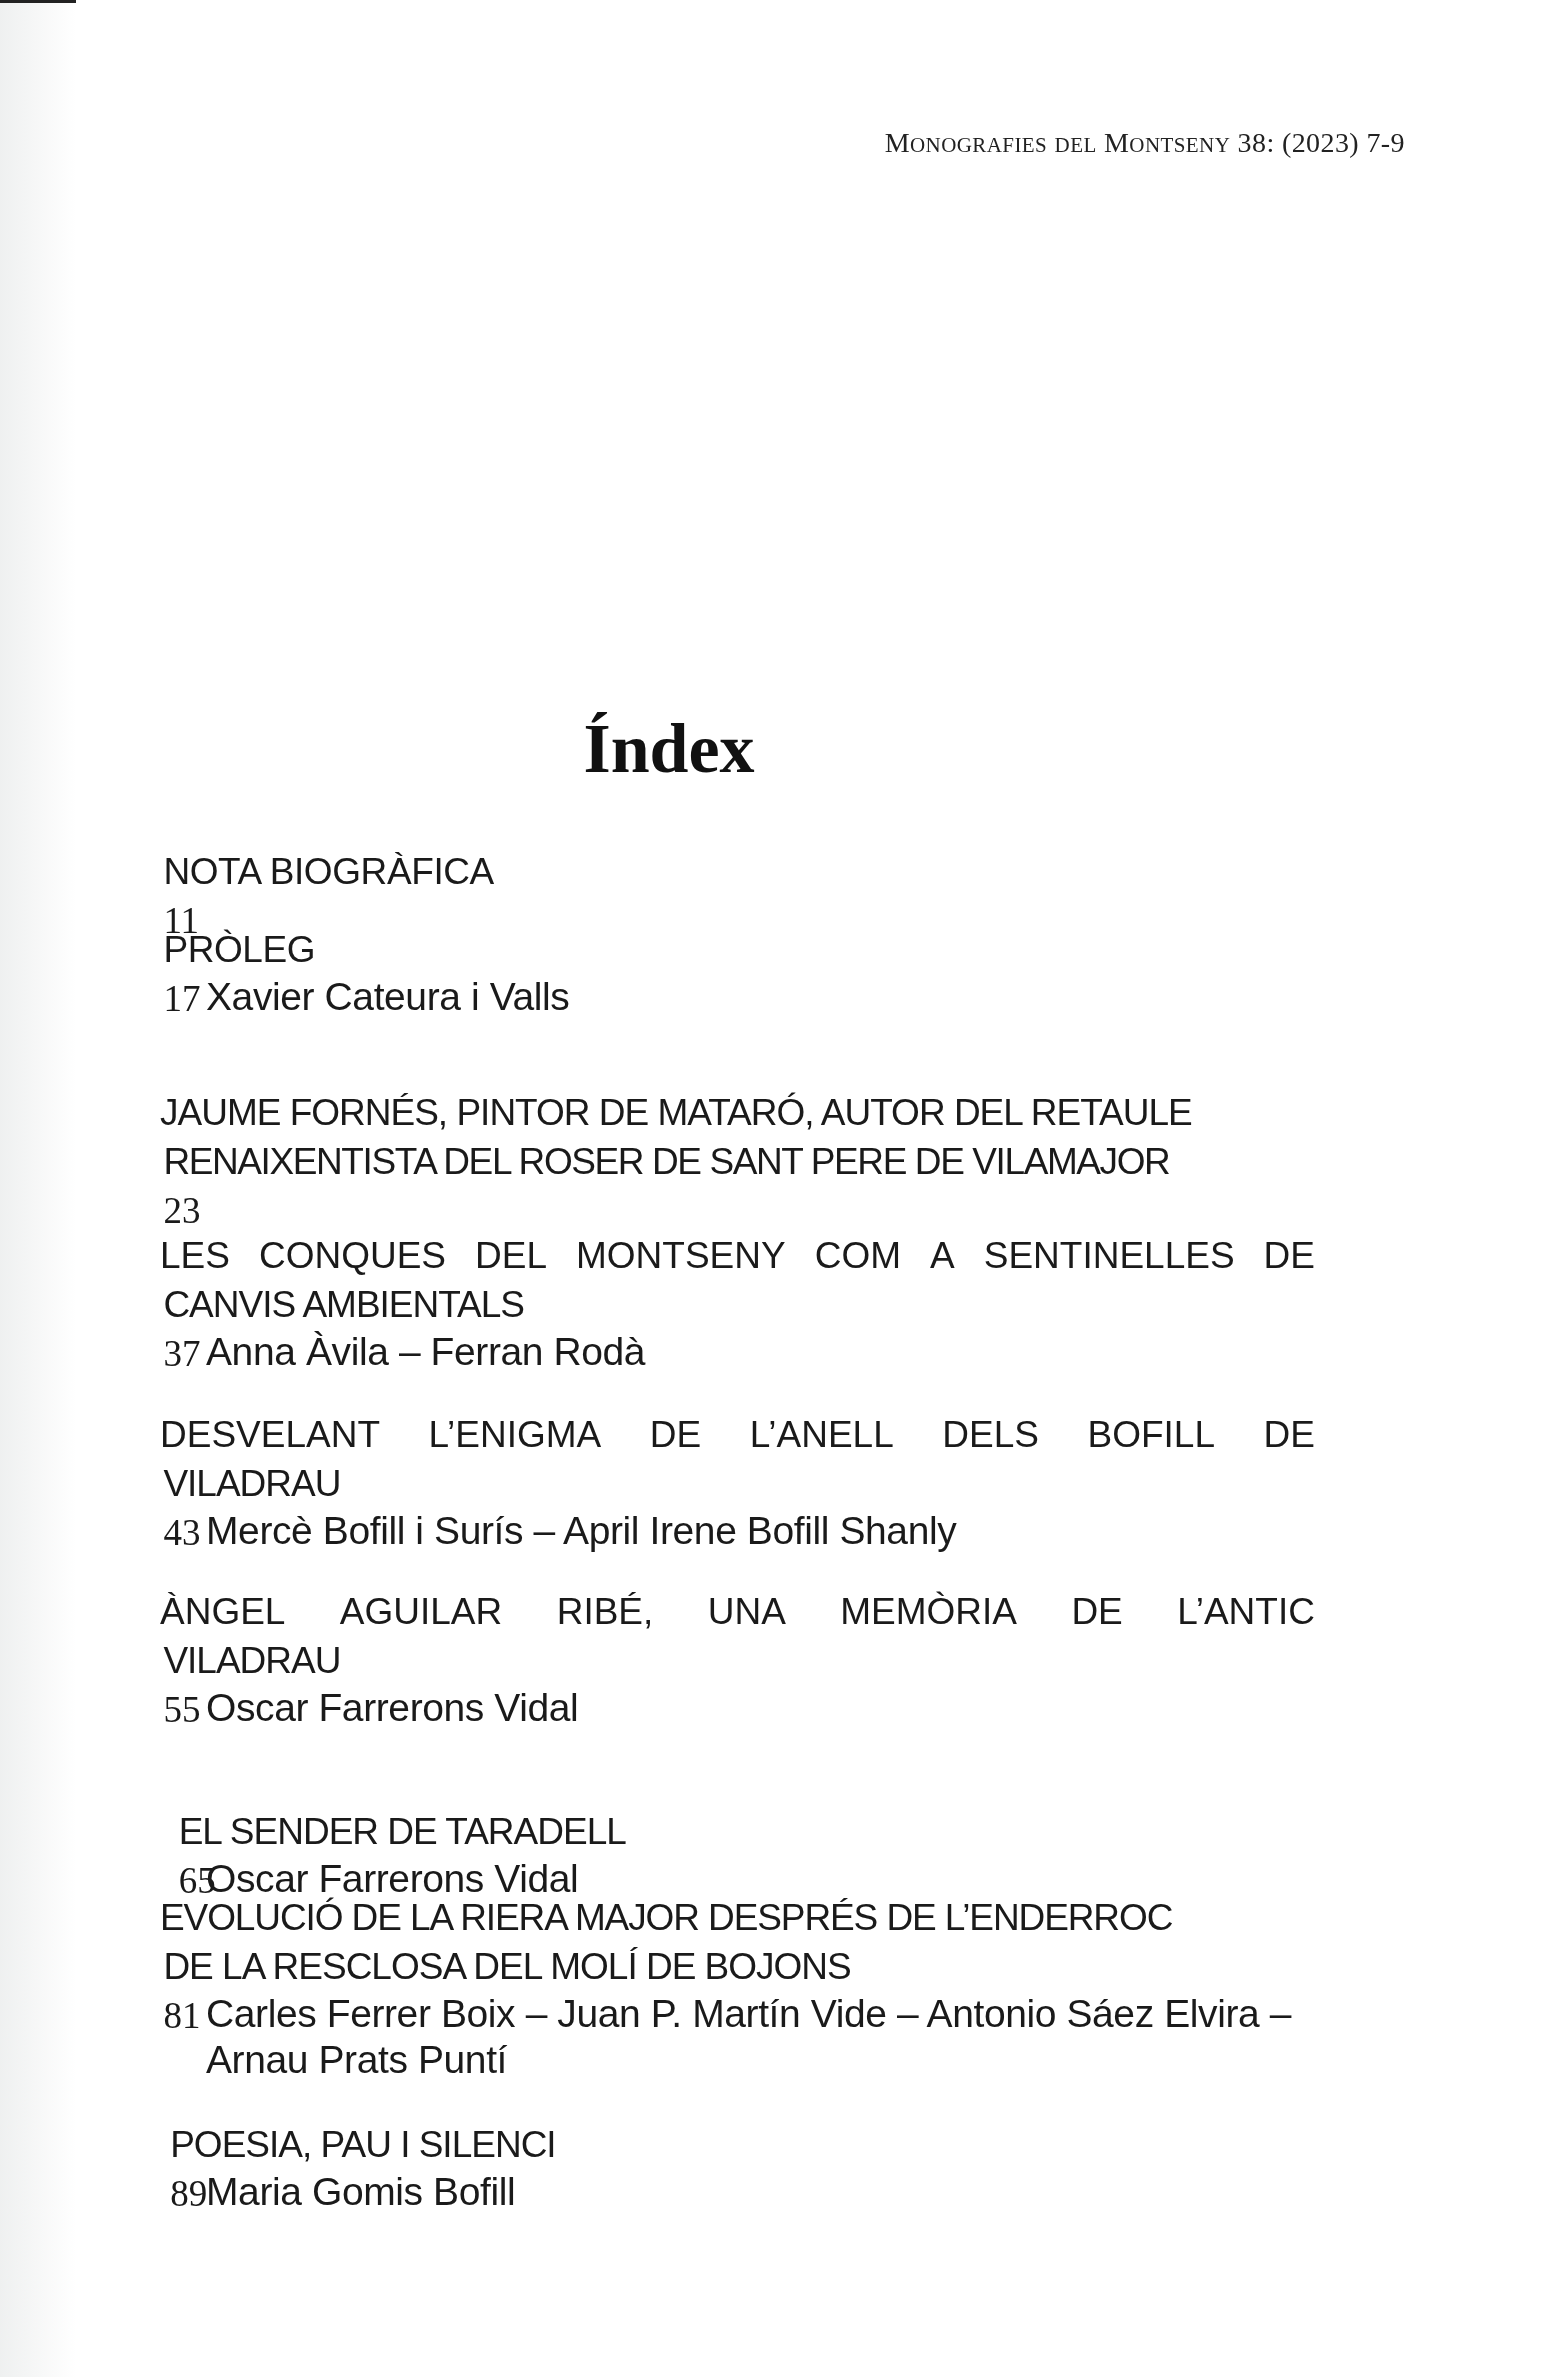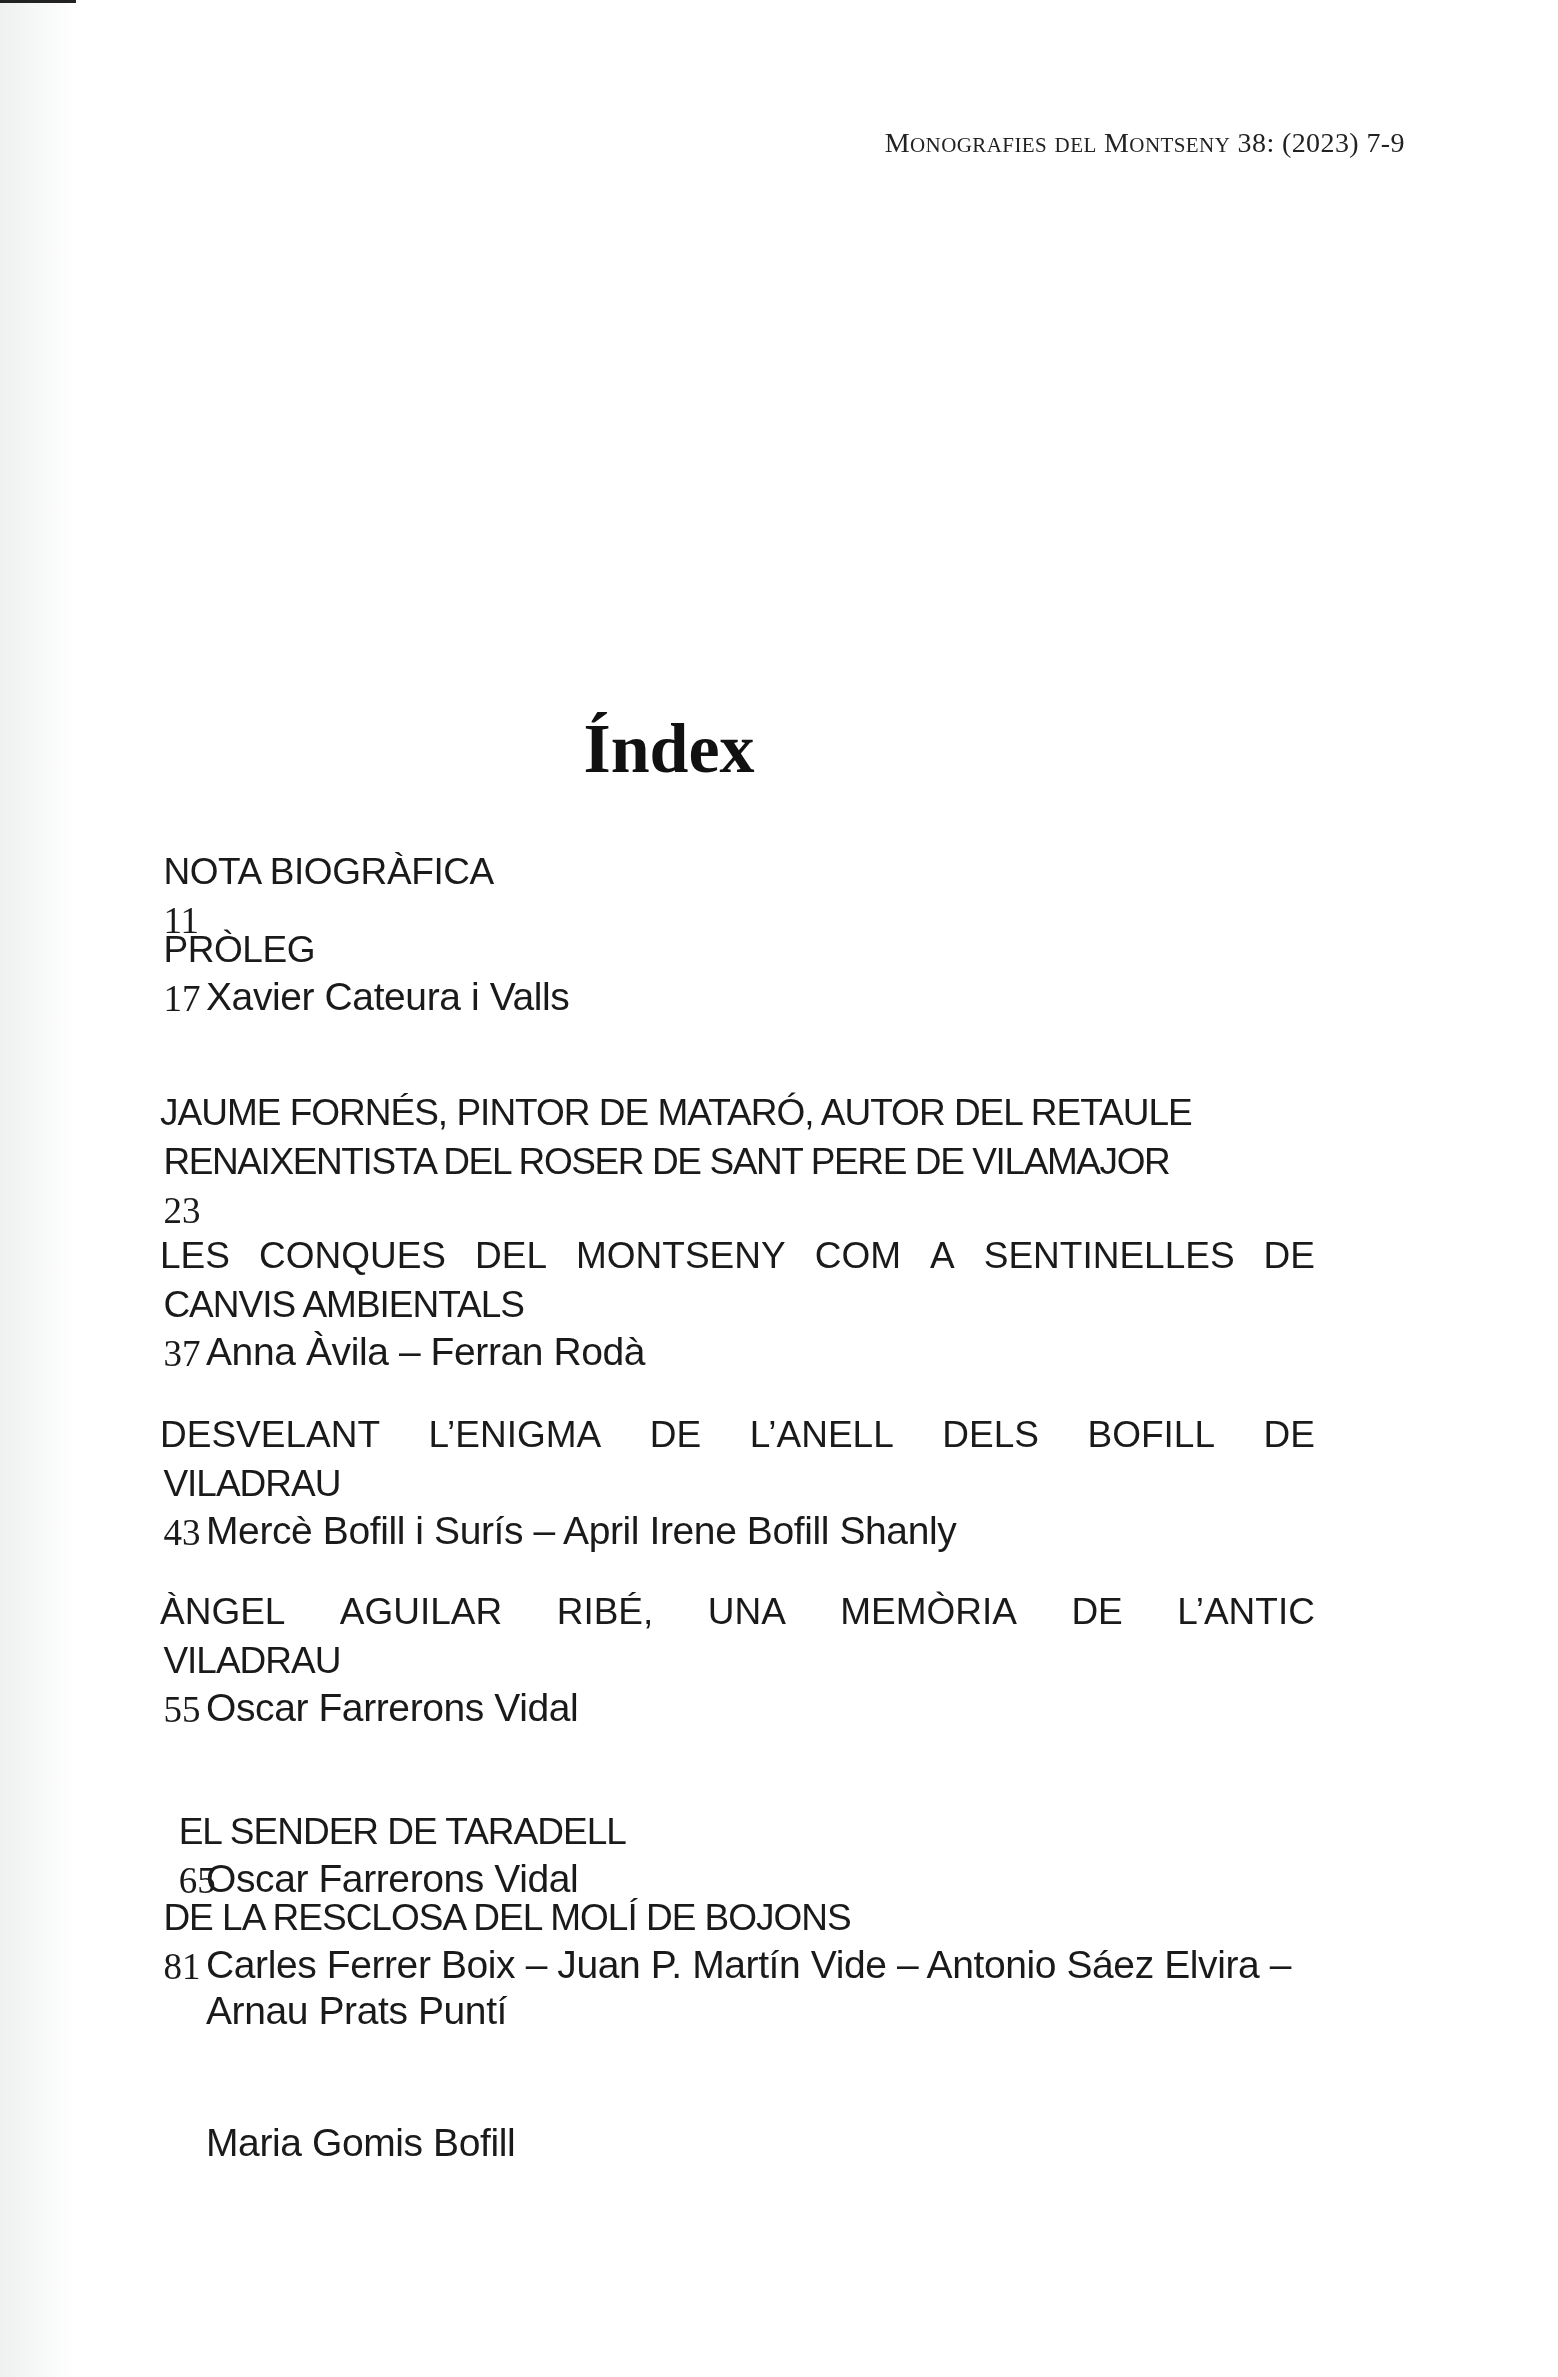--- a/index.html
+++ b/index.html
@@ -218,27 +218,35 @@
   <div class="entry" style="top:1768px;margin-top:39px;">
     <div class="title-line leader">
       <span class="t" style="letter-spacing:-1px;">EL SENDER DE TARADELL</span>
       <span class="dots" style="margin-left:18.7px;"></span>
       <span class="pg">65</span>
     </div>
     <div class="author-line">Oscar Farrerons Vidal</div>
   </div>
 
   <div class="entry" style="top:1893px;">
+    <div class="title-line">
+      <span style="letter-spacing:-1.1px;">EVOLUCIÓ DE LA RIERA MAJOR DESPRÉS DE L’ENDERROC</span>
+    </div>
     <div class="title-line leader">
       <span class="t" style="letter-spacing:-1px;">DE LA RESCLOSA DEL MOLÍ DE BOJONS</span>
       <span class="dots"></span>
       <span class="pg">81</span>
     </div>
     <div class="author-line">Carles Ferrer Boix – Juan P. Martín Vide – Antonio Sáez Elvira –</div>
     <div class="author-line">Arnau Prats Puntí</div>
   </div>
 
   <div class="entry" style="top:2120px;">
+    <div class="title-line leader">
+      <span class="t" style="letter-spacing:-1px;">POESIA, PAU I SILENCI</span>
+      <span class="dots" style="margin-left:10.2px;"></span>
+      <span class="pg">89</span>
+    </div>
     <div class="author-line">Maria Gomis Bofill</div>
   </div>
 
 </div>
 
 
 </body></html>

